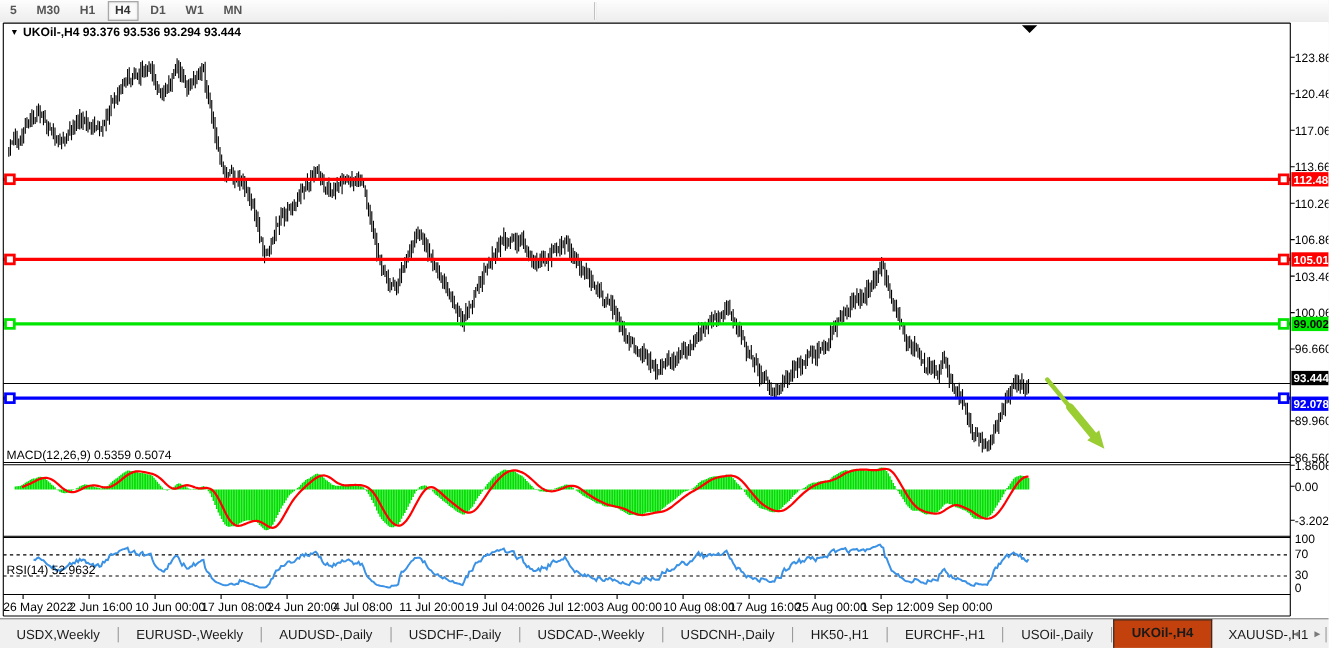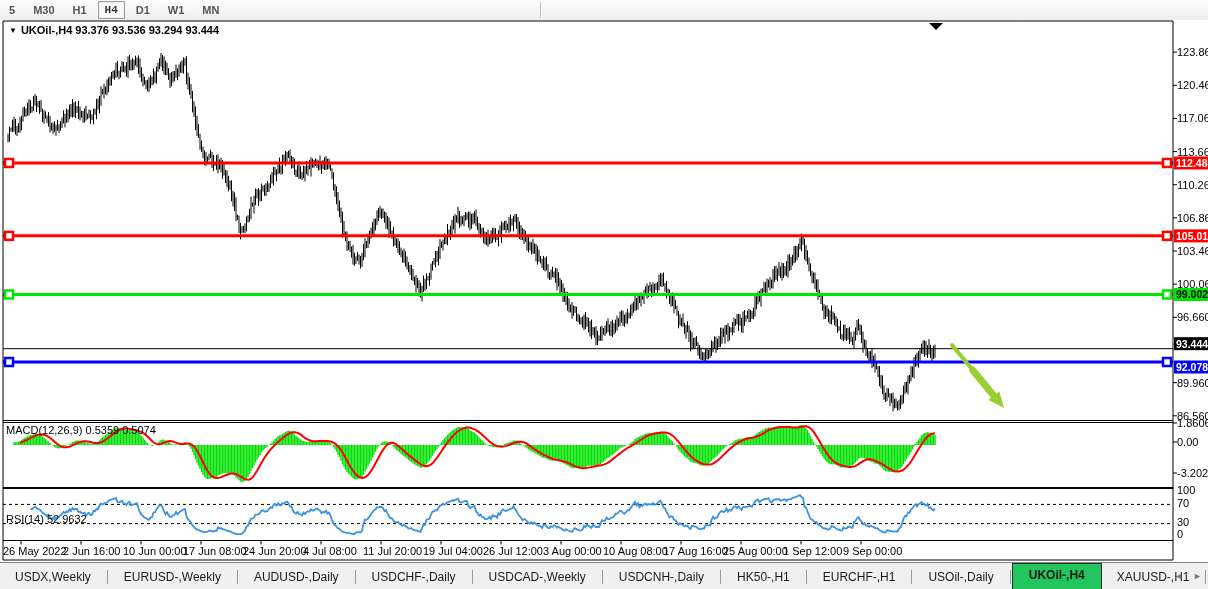--- a/index.html
+++ b/index.html
@@ -4,35 +4,35 @@
 <style>
   html,body{margin:0;padding:0;background:#e4e4e4;}
   .screen{position:relative;width:1208px;height:589px;overflow:hidden;background:#ffffff;
           font-family:"Liberation Sans",sans-serif;-webkit-font-smoothing:none;}
   
   .toolbar{position:absolute;left:0;top:0;width:1208px;height:20px;
            background:linear-gradient(#fdfdfd,#ededed);border-bottom:1px solid #c8c8c8;
            display:flex;align-items:center;}
   .tbtn{font-size:11px;font-weight:bold;color:#555;padding:2px 6px;margin:0 2px;
         border:1px solid transparent;line-height:12px;cursor:default;}
-  .tbtn.active{background:#fafafa;border:1px solid #9f9f9f;box-shadow:inset 0 0 2px #cfcfcf;color:#333;font-family:Liberation Mono, monospace;}
+  .tbtn.active{background:#fafafa;border:1px solid #9f9f9f;box-shadow:inset 0 0 2px #cfcfcf;color:#333;}
   .tb-sep{position:absolute;left:540px;top:2px;height:16px;width:1px;background:#c0c0c0;
           border-right:1px solid #ffffff;}
   
   .chartwrap{position:absolute;left:0;top:20px;width:1208px;height:574px;background:#ffffff;}
   .chartwrap svg{position:absolute;left:0;top:0;}
   .ohlc-title{position:absolute;left:9px;top:4px;font-size:11px;font-weight:bold;color:#000;z-index:5;}
   .ohlc-title .dd{font-size:8px;position:relative;top:-1px;margin-right:4px;}
   .ind-label{position:absolute;left:6px;font-size:11px;color:#000;z-index:5;}
   
   .tabbar{position:absolute;left:0;top:562px;width:1208px;height:27px;background:#f0f0f0;
           border-top:1px solid #868686;display:flex;align-items:center;}
   .tab{font-size:12px;color:#1a1a1a;padding:4px 15px;white-space:nowrap;cursor:default;}
   .tabdiv{width:1px;height:14px;background:#9a9a9a;margin:0 1px;}
-  .tab.active{background:#22c55e;border:1px solid #2a2a2a;border-bottom:none;font-weight:bold;
+  .tab.active{background:#c2410c;border:1px solid #2a2a2a;border-bottom:none;font-weight:bold;
               padding:4px 16px 7px 16px;margin-top:-2px;}
   .tabscroll{position:absolute;right:6px;top:7px;display:flex;gap:10px;}
   .tsbtn{font-size:9px;color:#7a7a7a;line-height:12px;cursor:default;}
   .ledge{position:absolute;left:0;top:0;width:1px;height:589px;background:#9a9a9a;}
 </style>
 </head>
 <body>
 
 <div class="screen">
   <div class="ledge"></div>
@@ -46,21 +46,21 @@
       <div class="tbtn">D1</div>
       <div class="tbtn">W1</div>
       <div class="tbtn">MN</div>
       <div class="tb-sep"></div>
   </div>
 
   <div class="chartwrap">
     <div class="ohlc-title">
       <span class="dd">▼</span><span>UKOil-,H4  93.376 93.536 93.294 93.444</span>
     </div>
-    <div class="ind-label" style="top:404px;">MACD(12,26,9) 0.5359 0.5074</div>
+    <div class="ind-label" style="top:388px;">MACD(12,26,9) 0.5359 0.5074</div>
     <div class="ind-label" style="top:493px;">RSI(14) 52.9632</div>
     <svg id="cv" width="1208" height="542" viewBox="0 20 1208 542">
         <rect x="0" y="20" width="1208" height="542" fill="#ffffff"></rect>
         <line x1="14" x2="14" y1="445" y2="442.2647521849274" stroke="#00e000" stroke-width="1.4"></line>
         <line x1="15.5" x2="15.5" y1="445" y2="441.9541645892557" stroke="#00e000" stroke-width="1.4"></line>
         <line x1="17" x2="17" y1="445" y2="441.906437299227" stroke="#00e000" stroke-width="1.4"></line>
         <line x1="18.5" x2="18.5" y1="445" y2="441.74739713042203" stroke="#00e000" stroke-width="1.4"></line>
         <line x1="20" x2="20" y1="445" y2="440.9911082663983" stroke="#00e000" stroke-width="1.4"></line>
         <line x1="21.5" x2="21.5" y1="445" y2="440.0604493030783" stroke="#00e000" stroke-width="1.4"></line>
         <line x1="23" x2="23" y1="445" y2="438.82251243602934" stroke="#00e000" stroke-width="1.4"></line>

